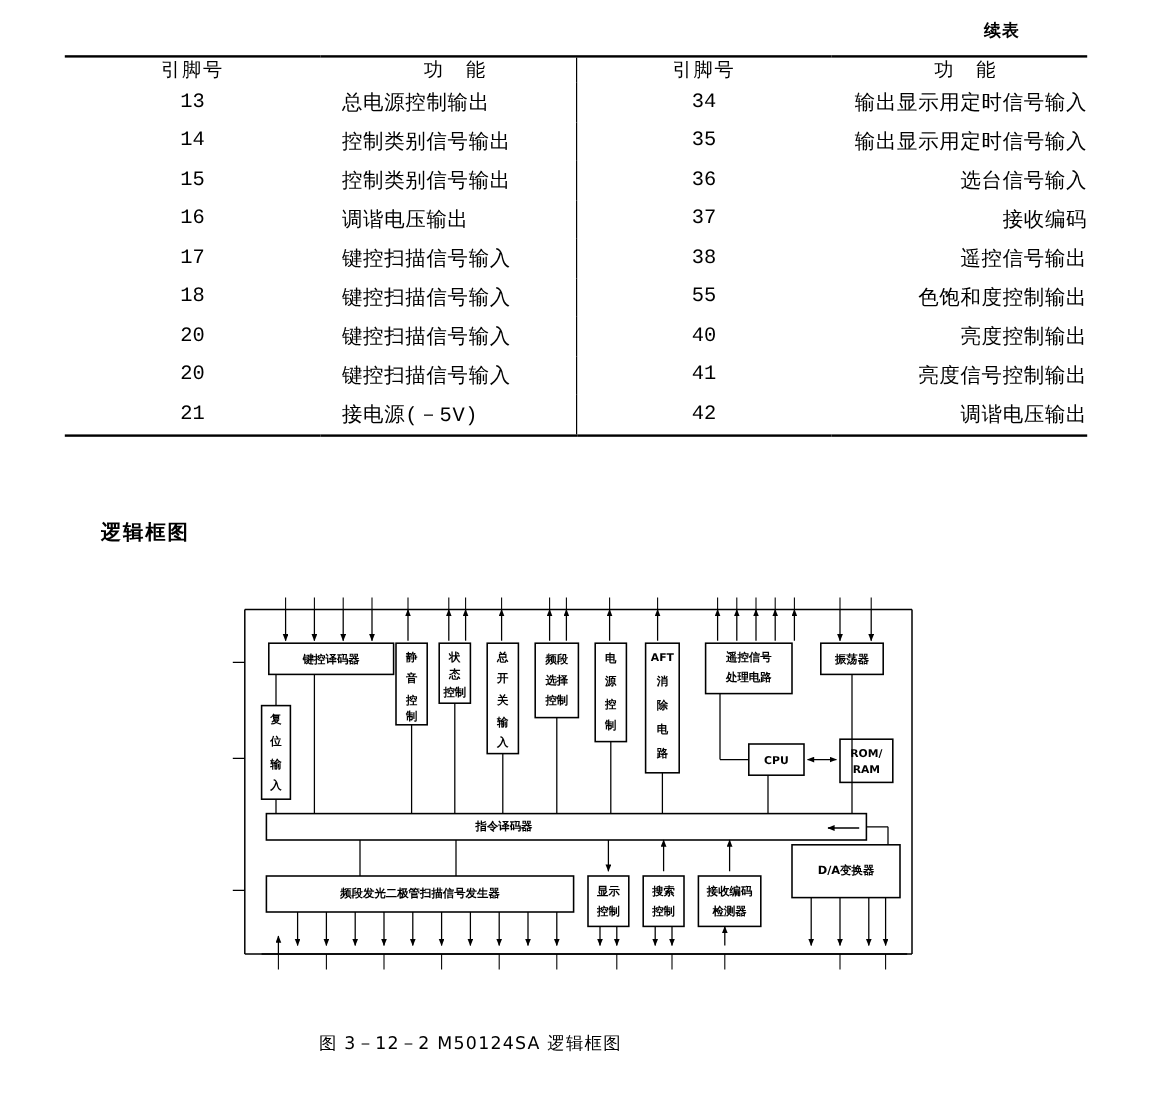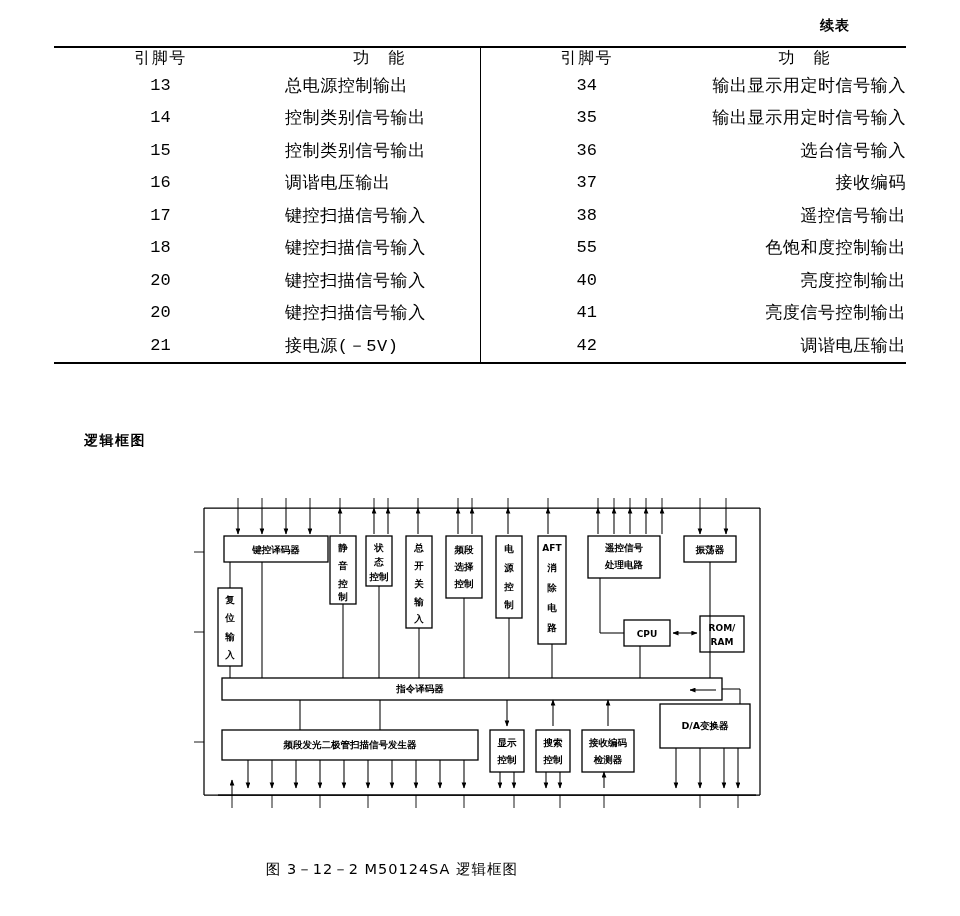--- a/index.html
+++ b/index.html
@@ -80,21 +80,21 @@
   .vdiv-l { border-left: 1.4px solid #000; }
   .fn-text { letter-spacing: 0.6px; }
   .hdr-fn { letter-spacing: 7px; padding-left: 7px; }
   .hdr-pin { letter-spacing: 1.5px; }
 
   
   #section-heading {
     position: absolute;
     left: 84px;
     top: 432px;
-    font-size: 14px;
+    font-size: 17px;
     font-weight: 700;
     letter-spacing: 1.5px;
   }
 
   
   #diagram-wrap {
     position: absolute;
     left: 0px;
     top: 492px;
     width: 960px;

